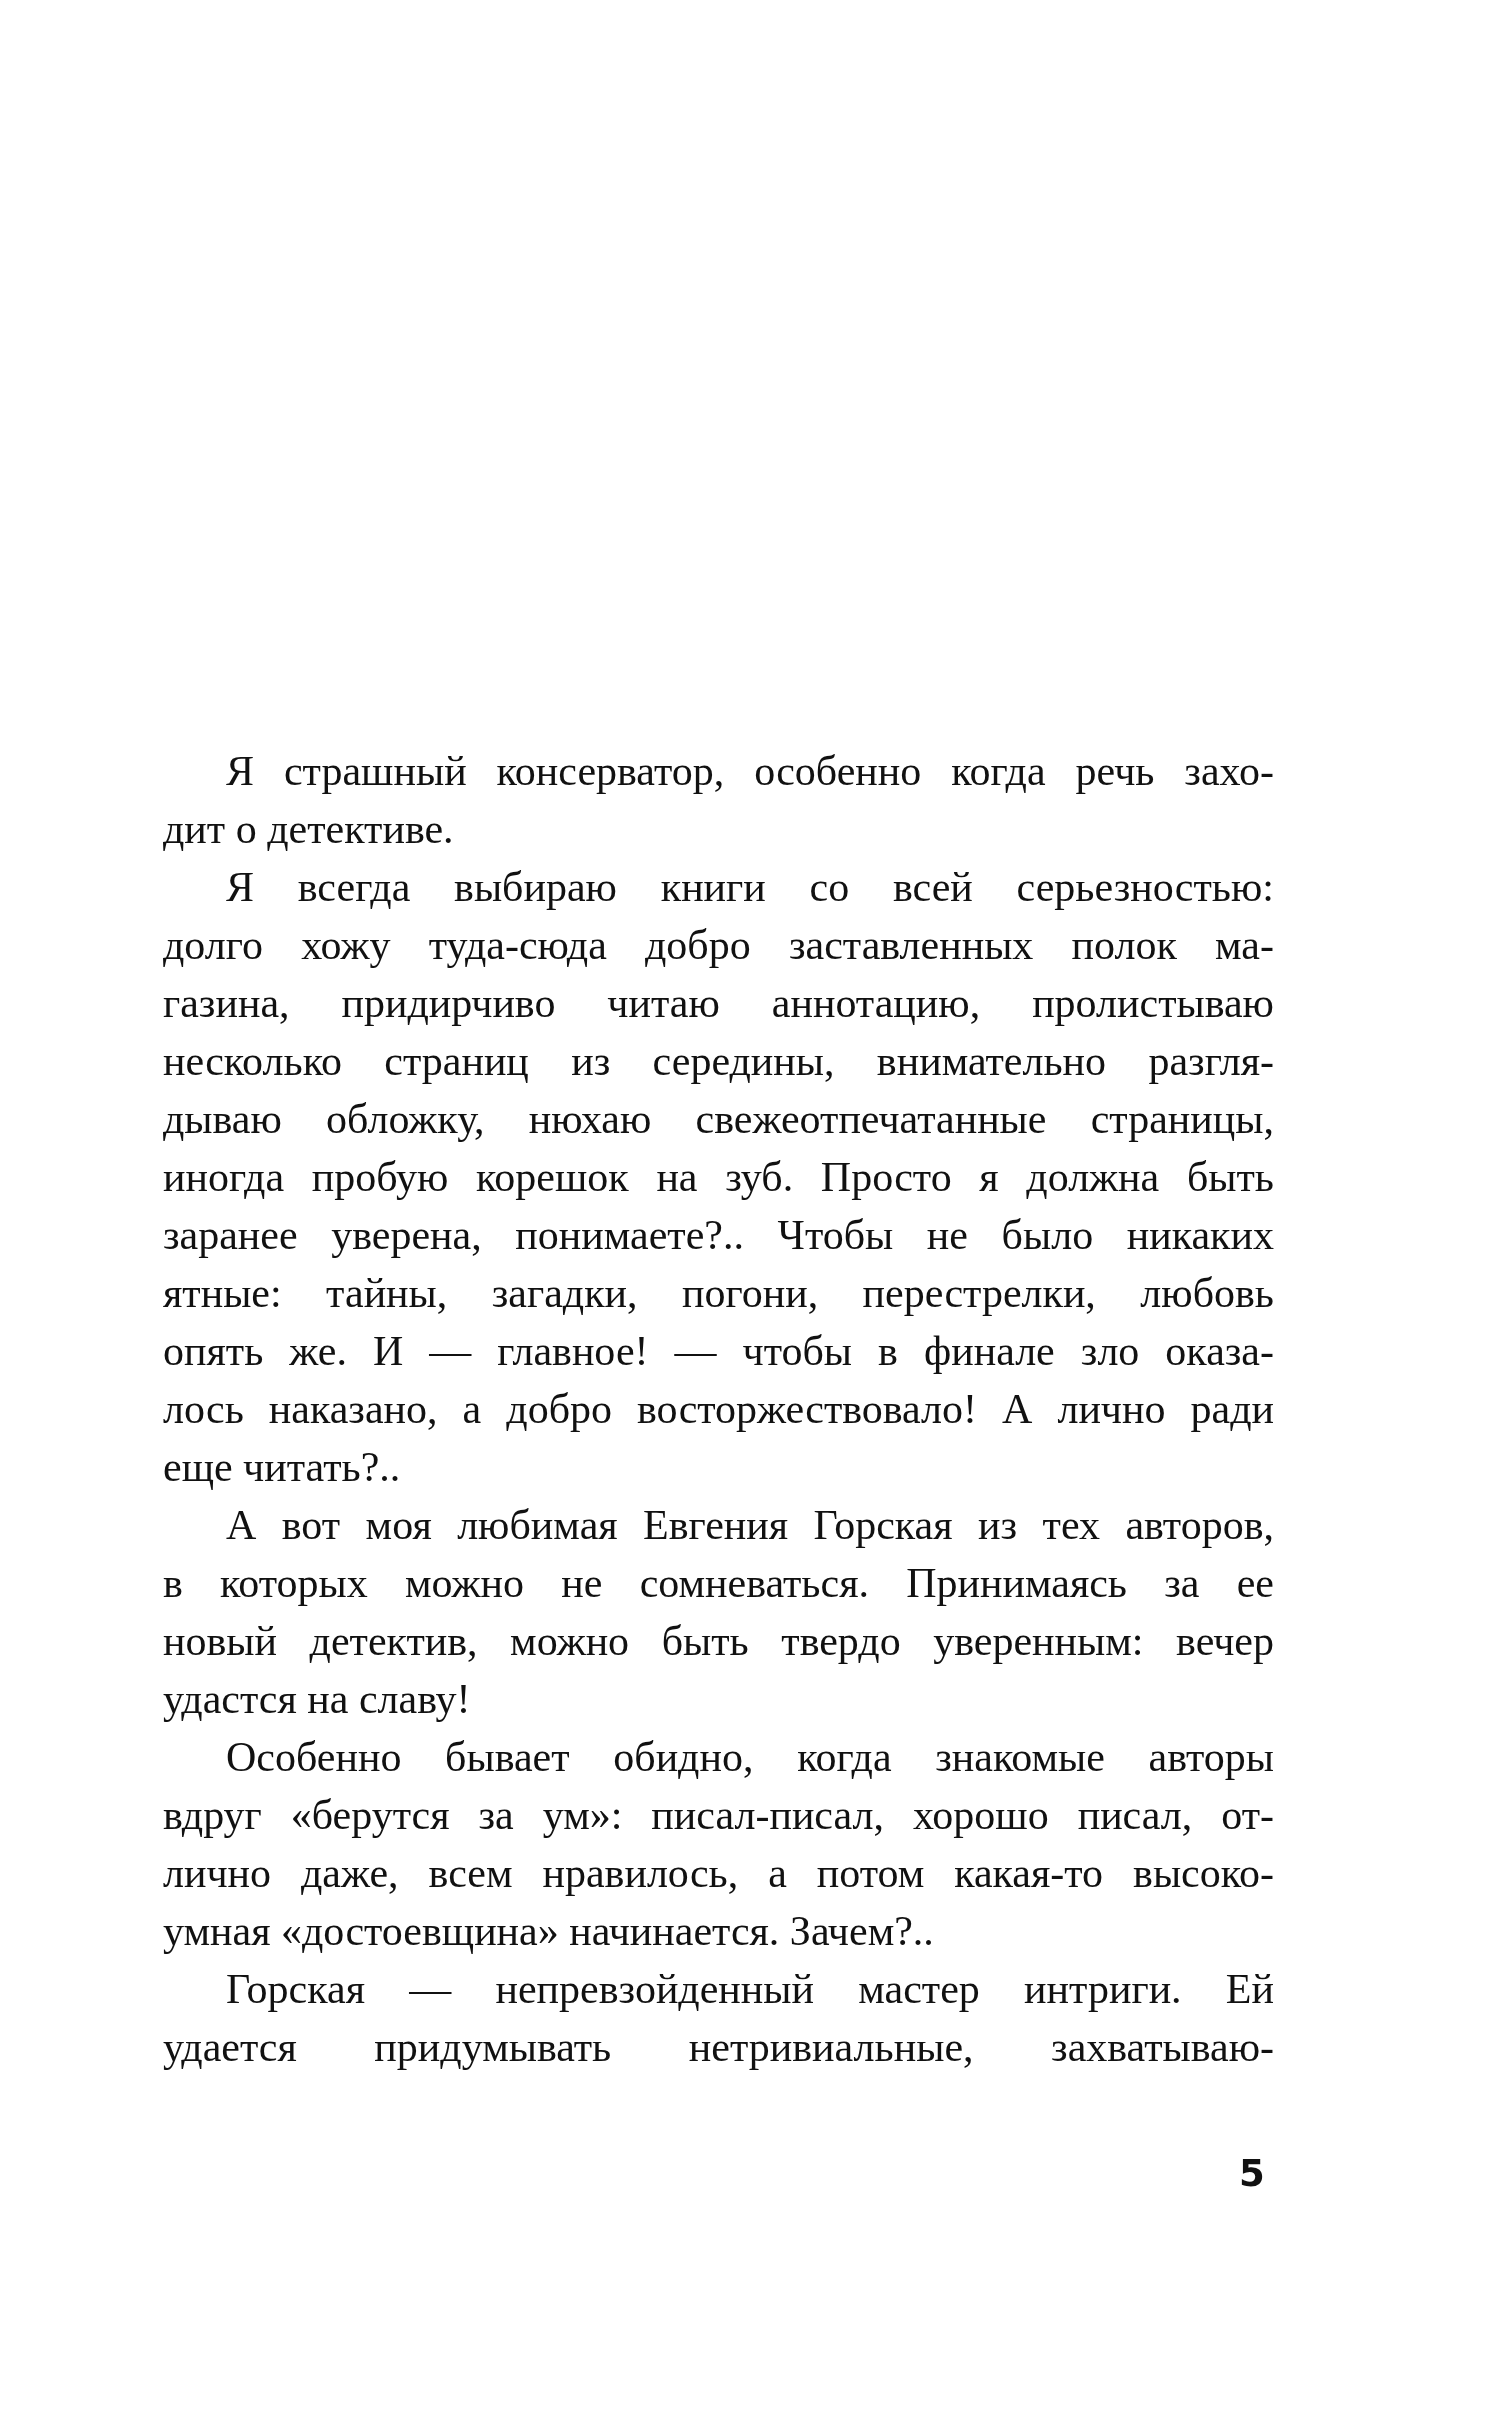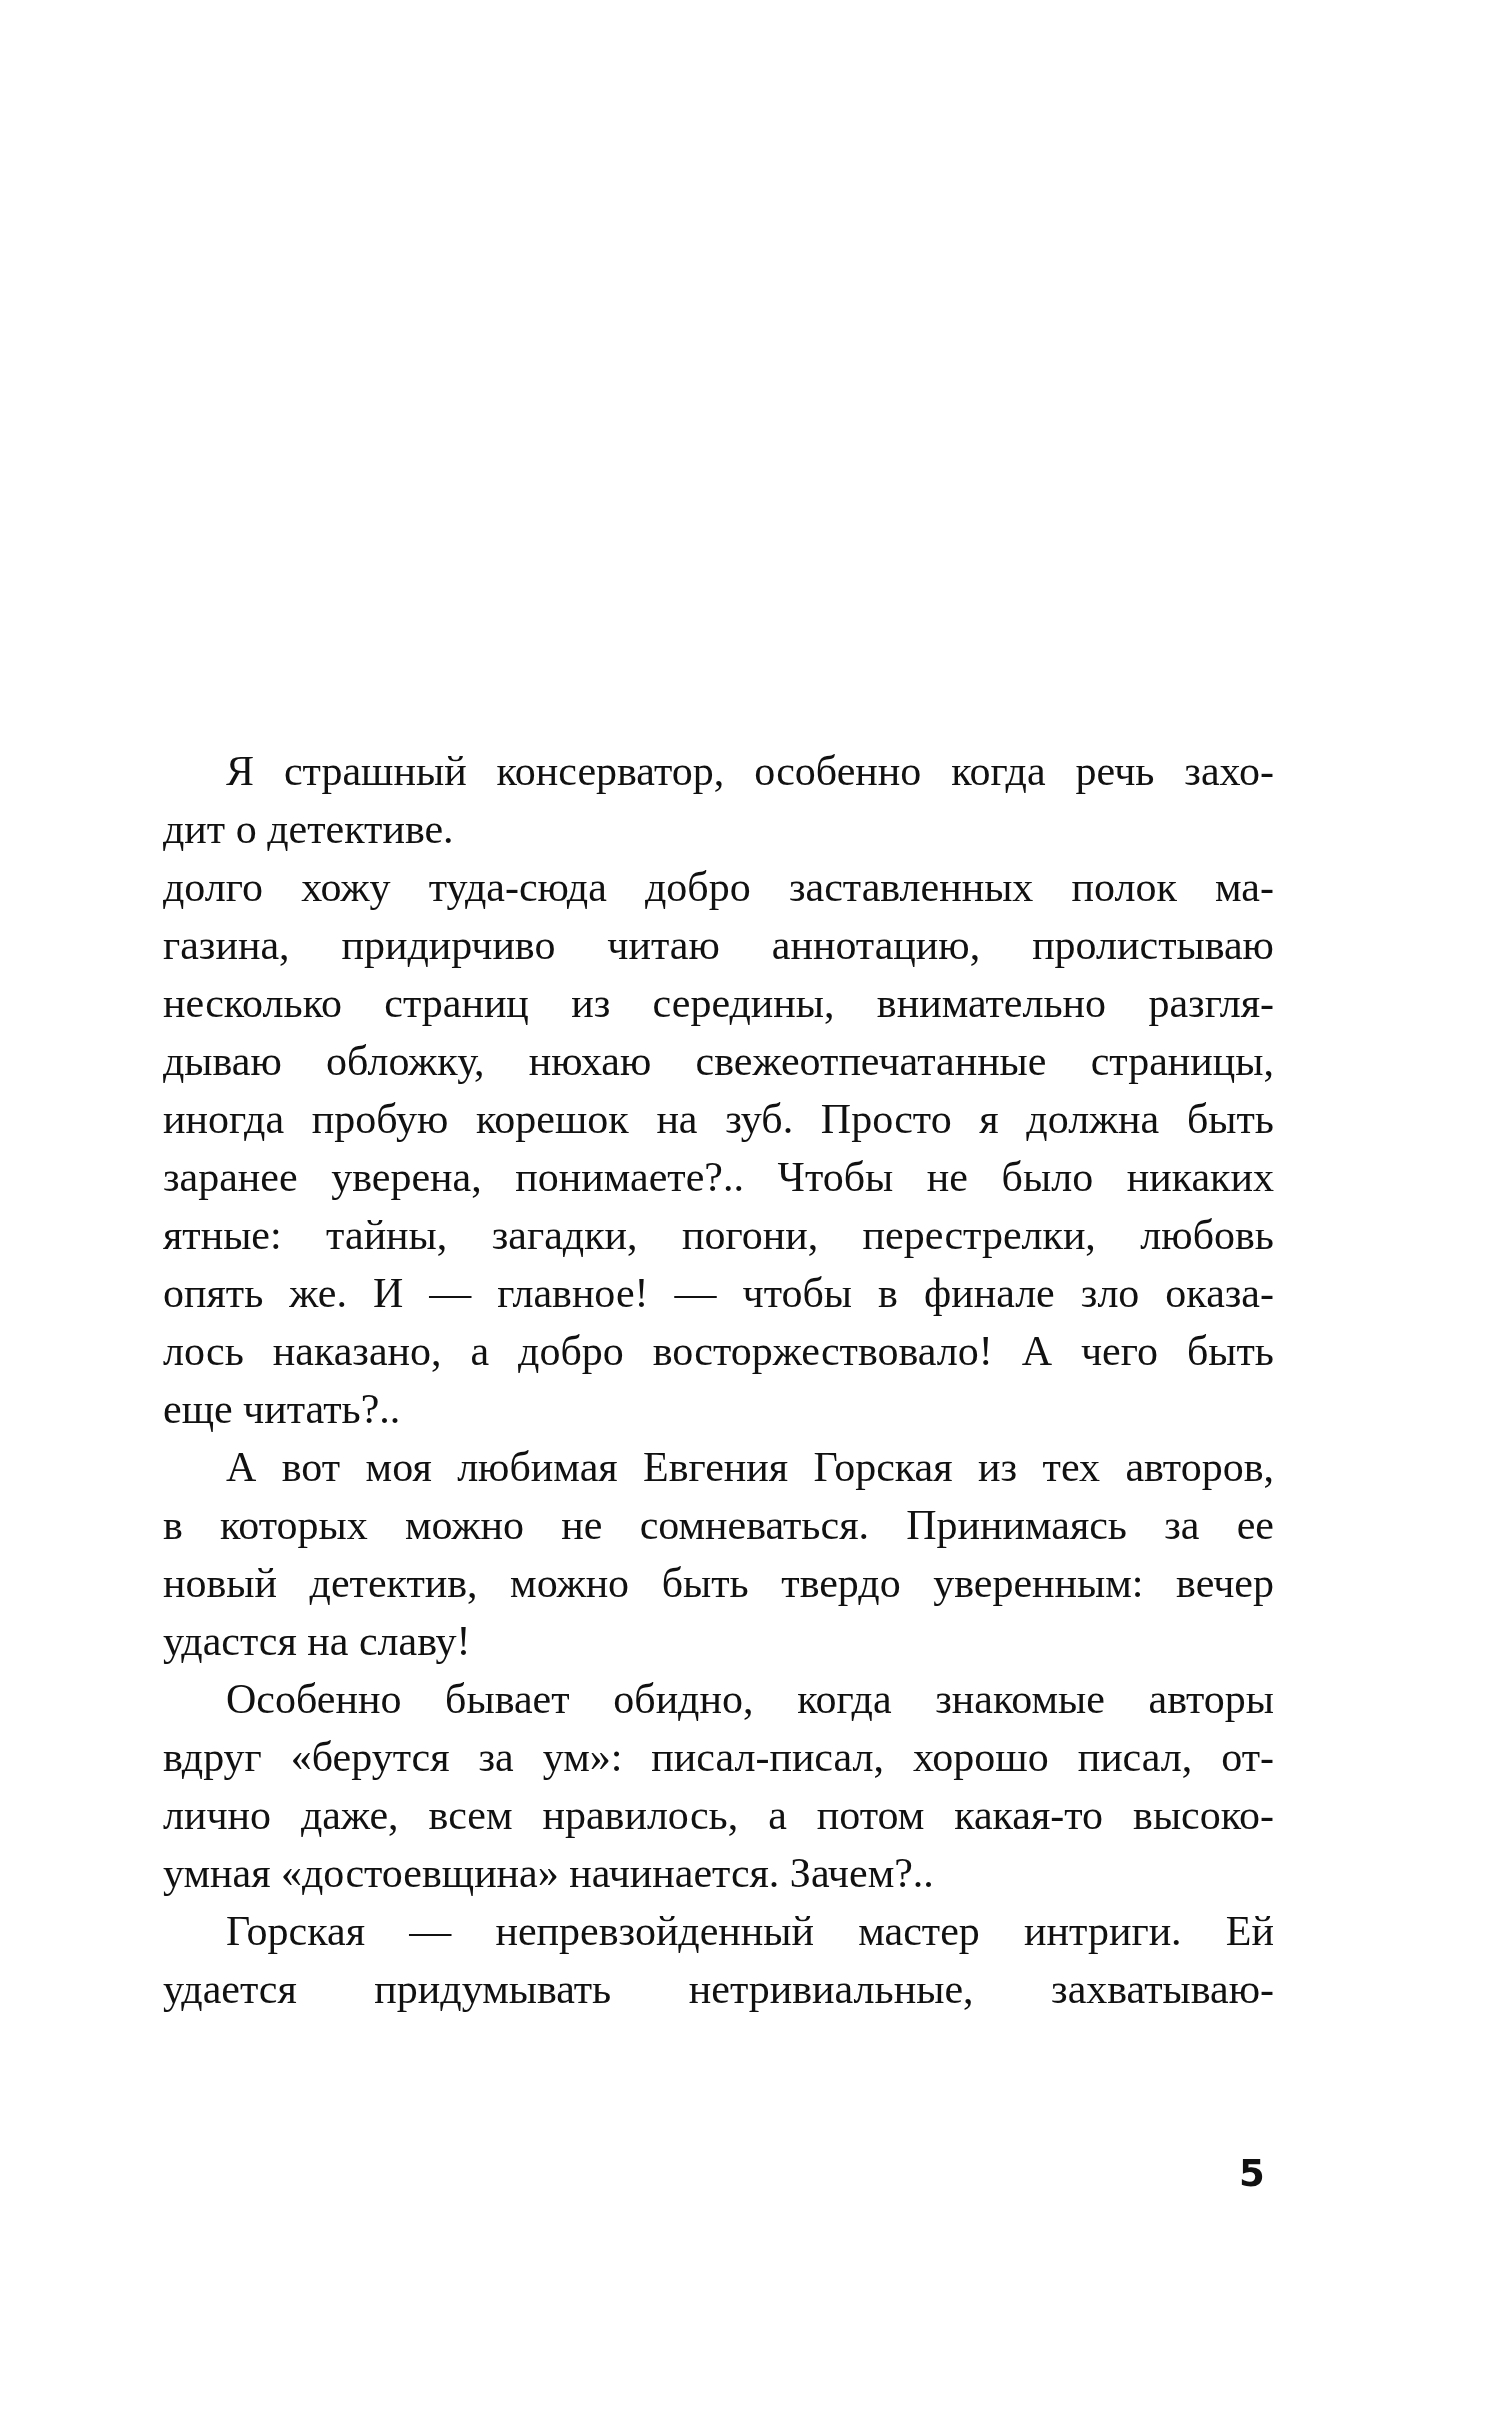--- a/index.html
+++ b/index.html
@@ -60,29 +60,30 @@
 
 <div class="page">
   <div class="text-block">
 
     <div>
       <span class="line indent">Я страшный консерватор, особенно когда речь захо-</span>
       <span class="line last">дит о детективе.</span>
     </div>
 
     <div>
+      <span class="line indent">Я всегда выбираю книги со всей серьезностью:</span>
       <span class="line">долго хожу туда-сюда добро заставленных полок ма-</span>
       <span class="line">газина, придирчиво читаю аннотацию, пролистываю</span>
       <span class="line">несколько страниц из середины, внимательно разгля-</span>
       <span class="line">дываю обложку, нюхаю свежеотпечатанные страницы,</span>
       <span class="line">иногда пробую корешок на зуб. Просто я должна быть</span>
       <span class="line">заранее уверена, понимаете?.. Чтобы не было никаких</span>
       <span class="line">ятные: тайны, загадки, погони, перестрелки, любовь</span>
       <span class="line">опять же. И — главное! — чтобы в финале зло оказа-</span>
-      <span class="line">лось наказано, а добро восторжествовало! А чего быть</span>
+      <span class="line">лось наказано, а добро восторжествовало! А лично ради</span>
       <span class="line last">еще читать?..</span>
     </div>
 
     <div>
       <span class="line indent">А вот моя любимая Евгения Горская из тех авторов,</span>
       <span class="line">в которых можно не сомневаться. Принимаясь за ее</span>
       <span class="line">новый детектив, можно быть твердо уверенным: вечер</span>
       <span class="line last">удастся на славу!</span>
     </div>
 

